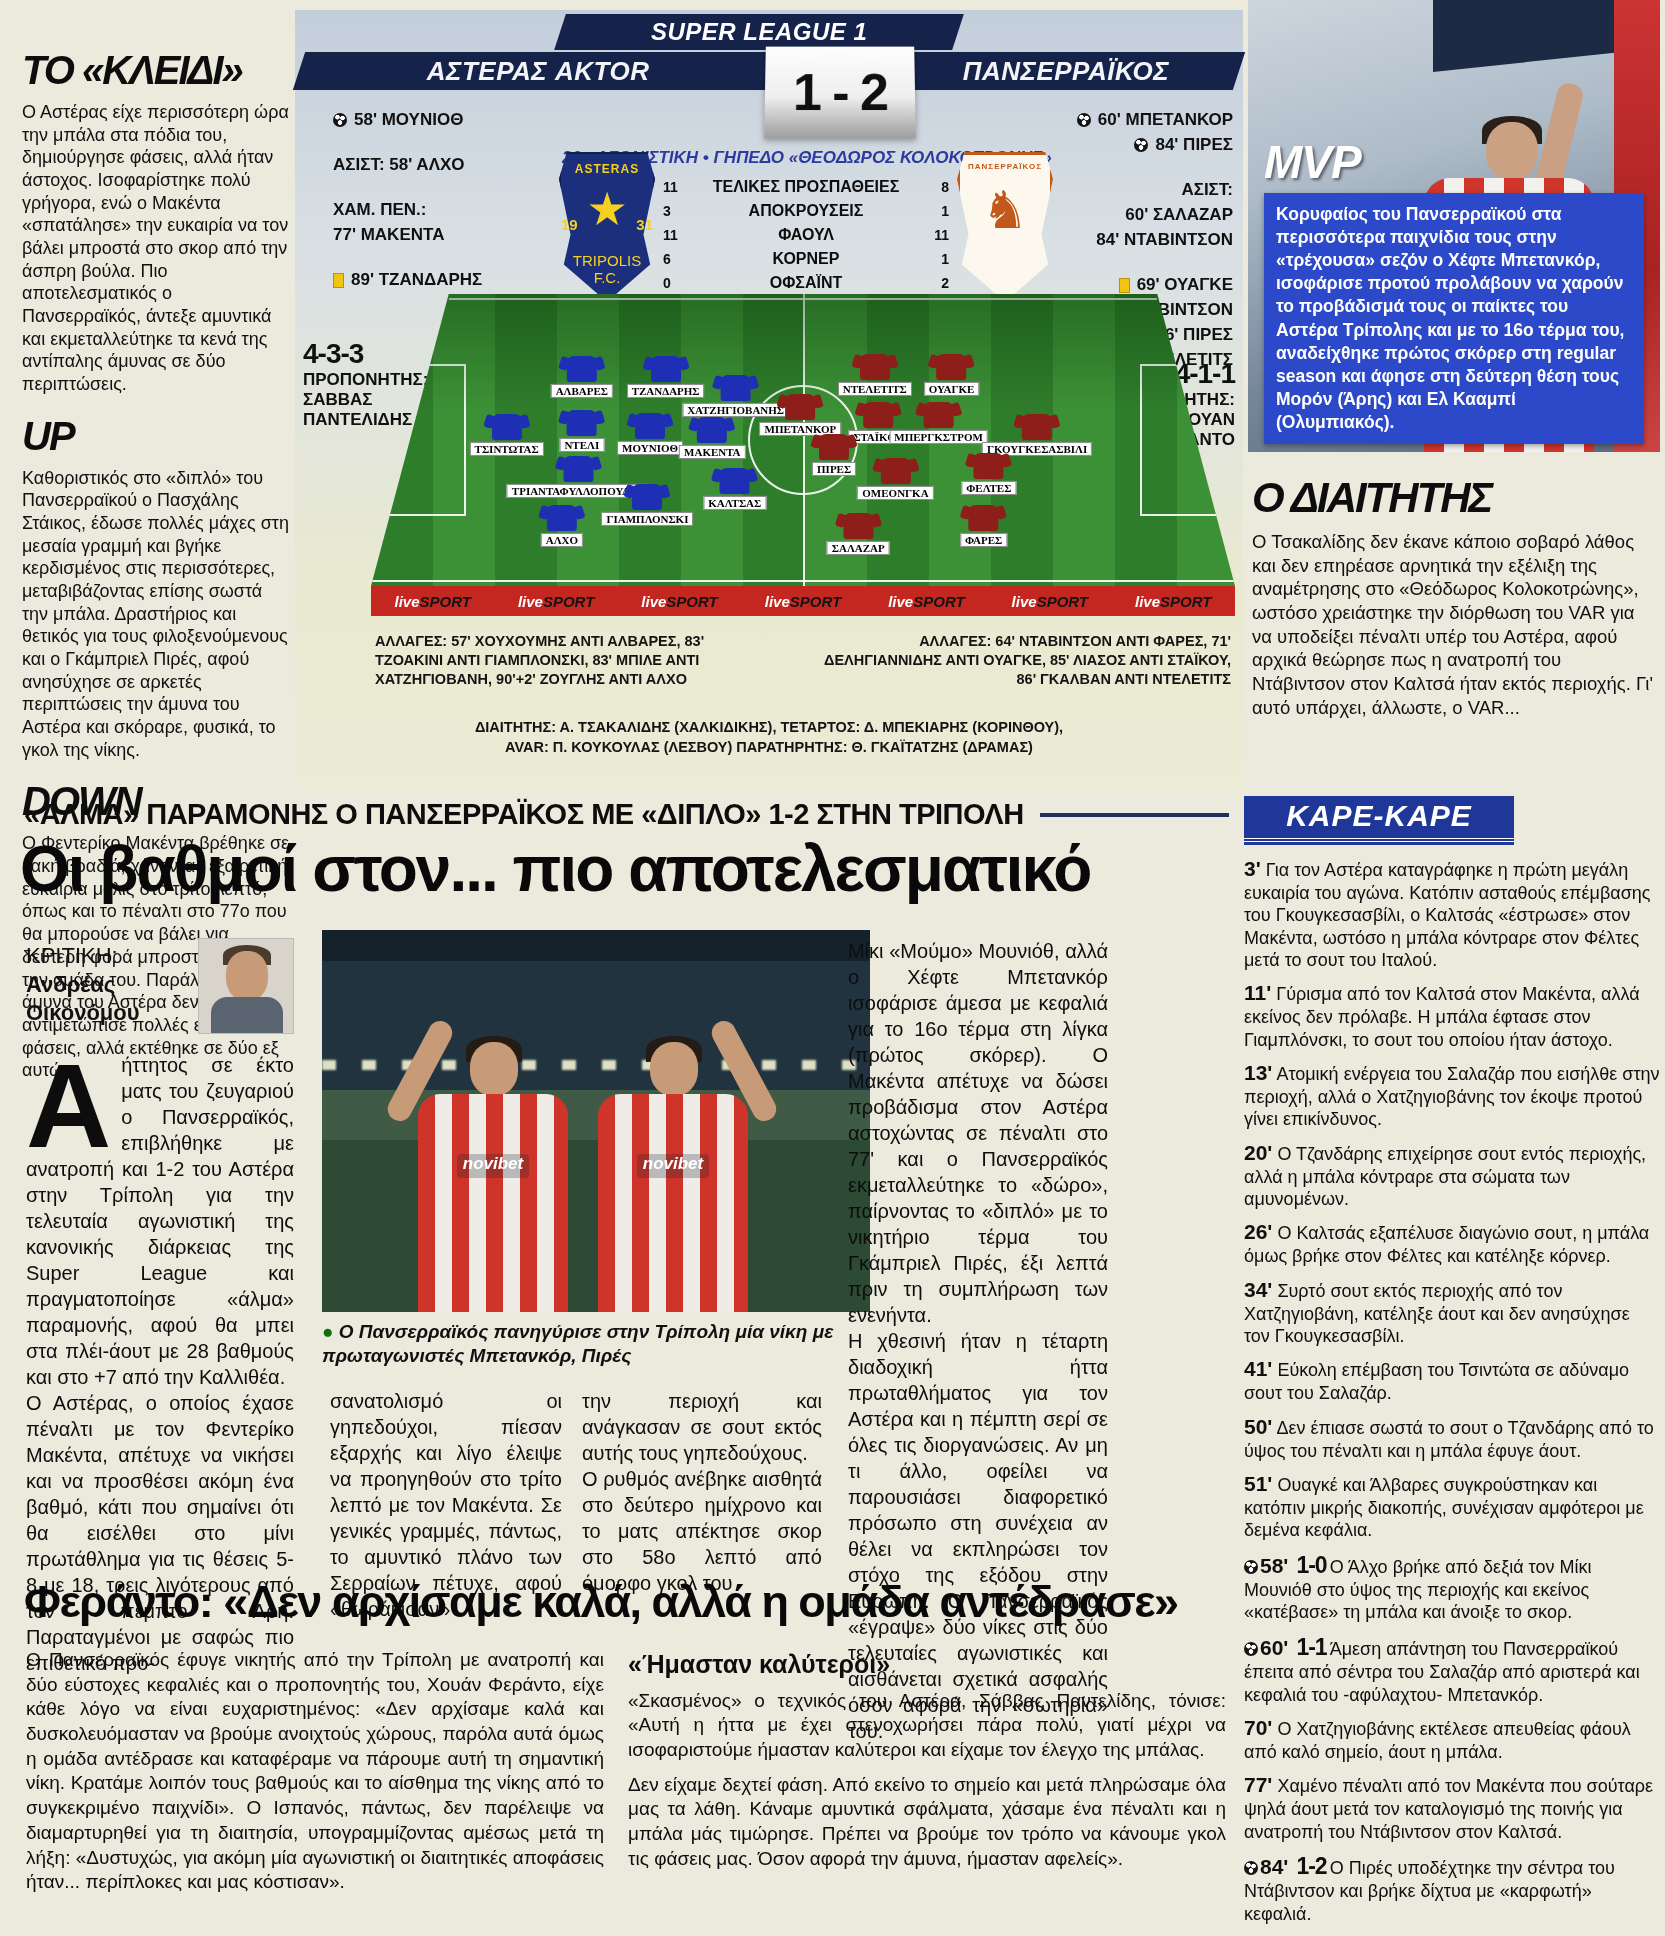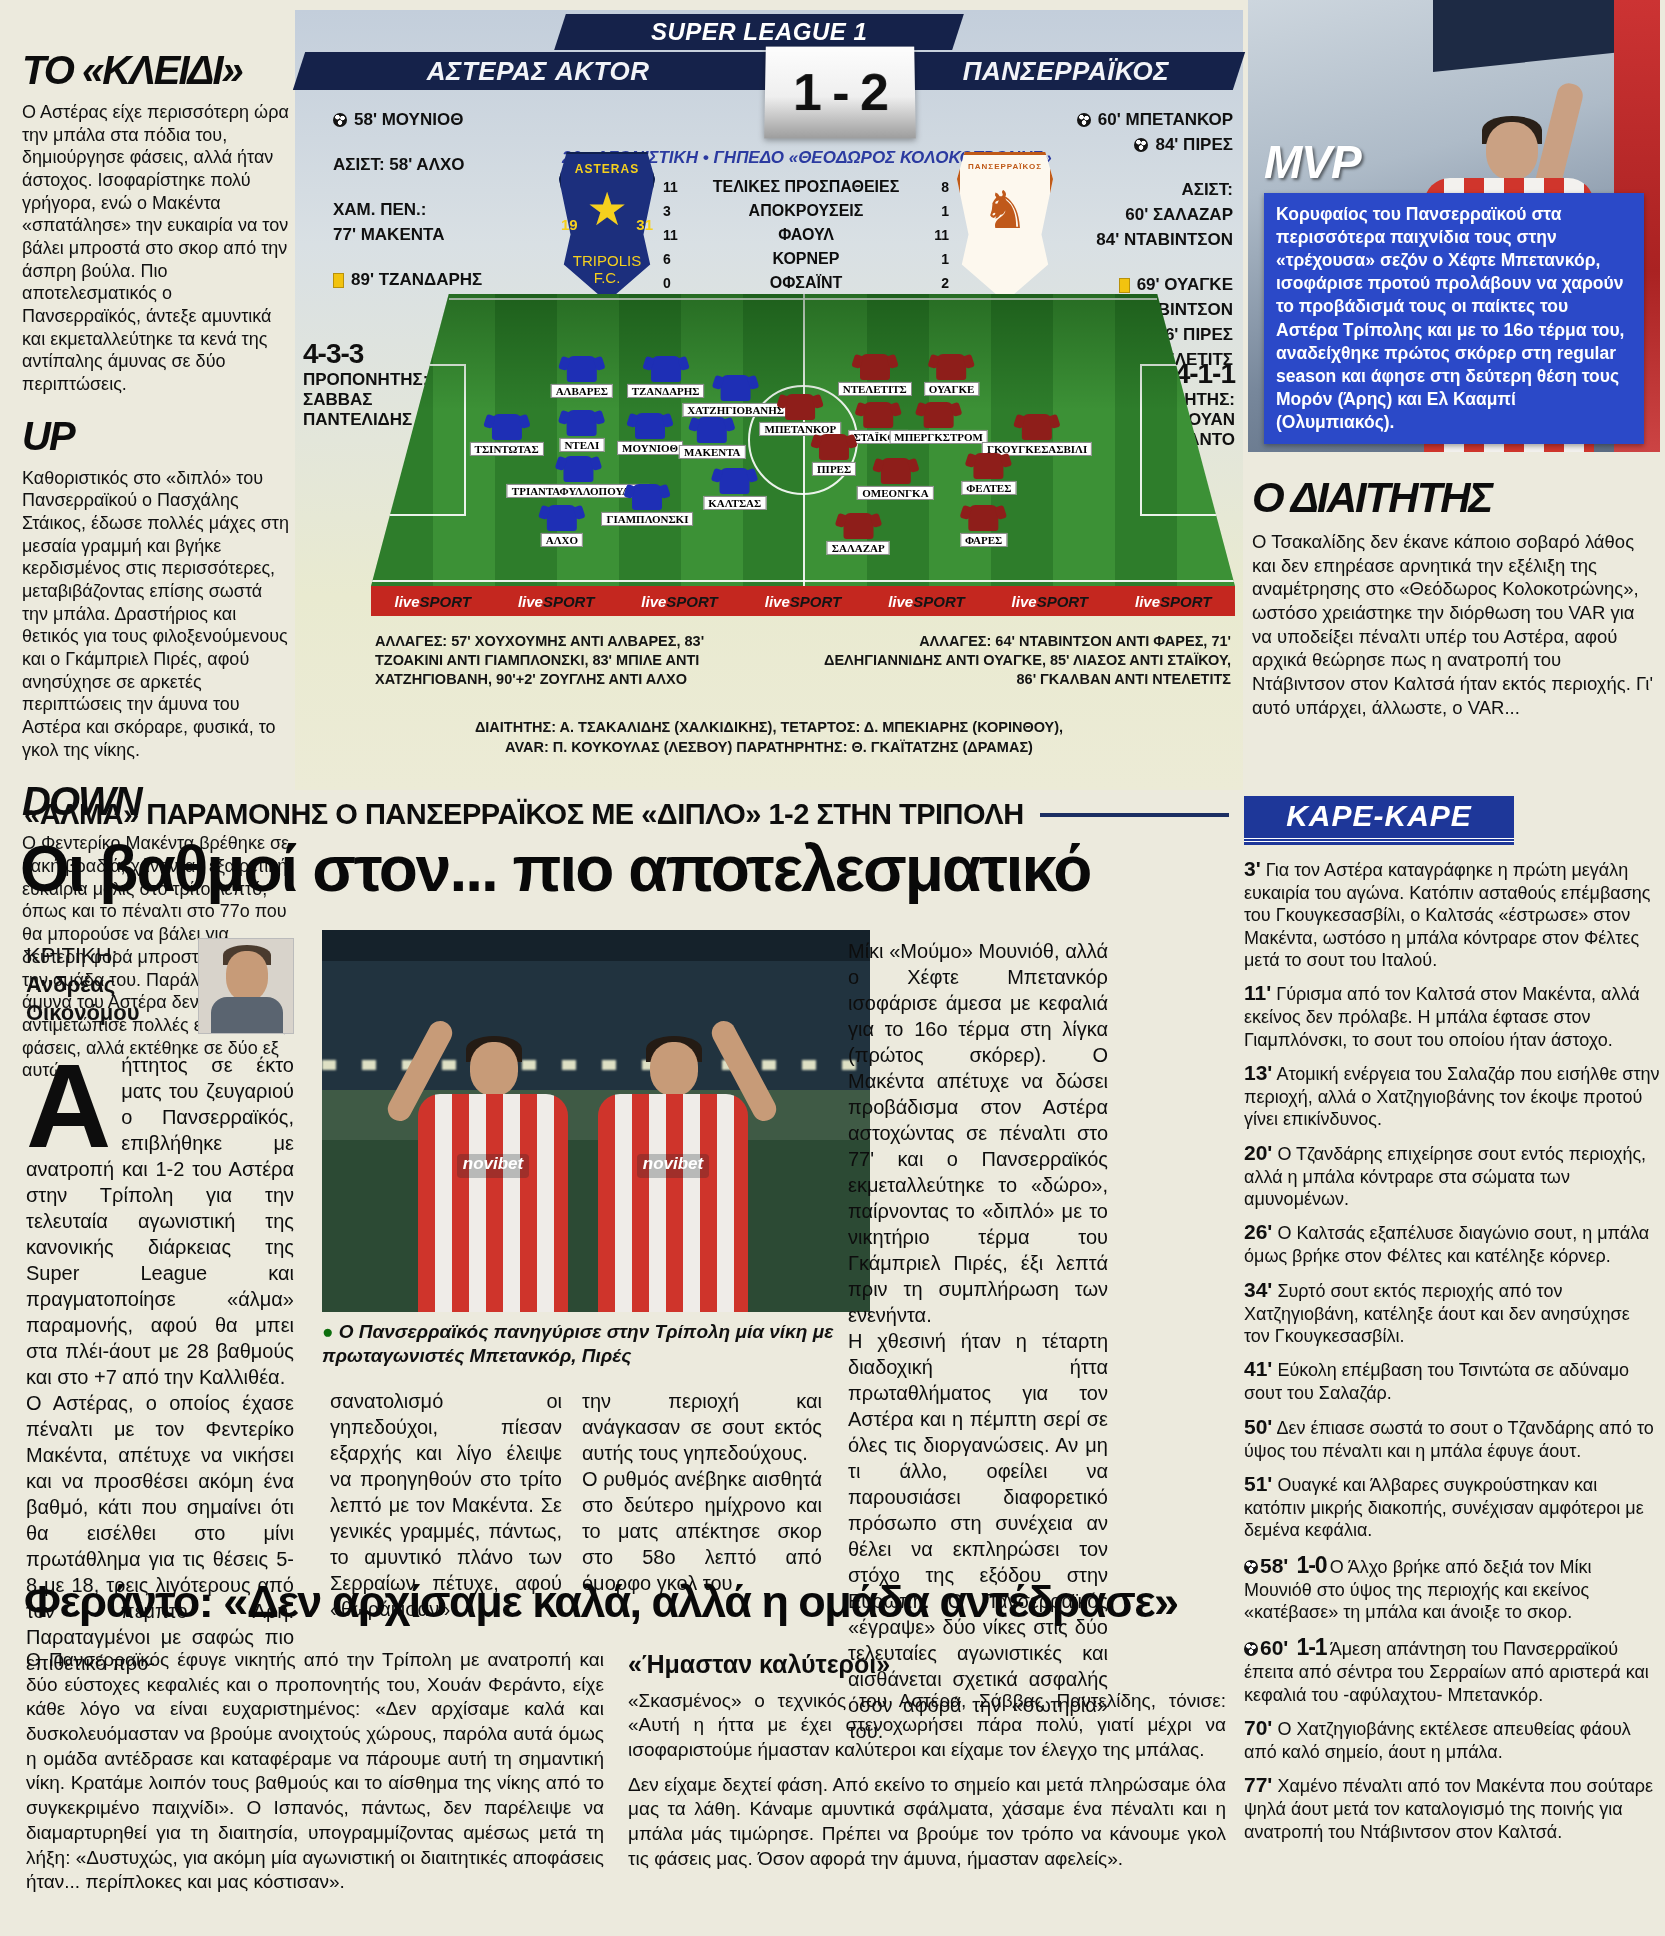--- a/index.html
+++ b/index.html
@@ -634,31 +634,34 @@
 
         <div class="kare-item">
           <span class="kt">51'</span> <span>Ουαγκέ και Άλβαρες συγκρούστηκαν και κατόπιν μικρής διακοπής, συνέχισαν αμφότεροι με δεμένα κεφάλια.</span>
         </div>
 
         <div class="kare-item">
           <span class="ball-ico"></span><span class="kt">58'</span> <span class="ks">1-0</span><span>Ο Άλχο βρήκε από δεξιά τον Μίκι Μουνιόθ στο ύψος της περιοχής και εκείνος «κατέβασε» τη μπάλα και άνοιξε το σκορ.</span>
         </div>
 
         <div class="kare-item">
-          <span class="ball-ico"></span><span class="kt">60'</span> <span class="ks">1-1</span><span>Άμεση απάντηση του Πανσερραϊκού έπειτα από σέντρα του Σερραίων από αριστερά και κεφαλιά του -αφύλαχτου- Μπετανκόρ.</span>
+          <span class="ball-ico"></span><span class="kt">60'</span> <span class="ks">1-1</span><span>Άμεση απάντηση του Πανσερραϊκού έπειτα από σέντρα του Σαλαζάρ από αριστερά και κεφαλιά του -αφύλαχτου- Μπετανκόρ.</span>
         </div>
 
         <div class="kare-item">
           <span class="kt">70'</span> <span>Ο Χατζηγιοβάνης εκτέλεσε απευθείας φάουλ από καλό σημείο, άουτ η μπάλα.</span>
         </div>
 
         <div class="kare-item">
           <span class="kt">77'</span> <span>Χαμένο πέναλτι από τον Μακέντα που σούταρε ψηλά άουτ μετά τον καταλογισμό της ποινής για ανατροπή του Ντάβιντσον στον Καλτσά.</span>
         </div>
 
+        <div class="kare-item">
+          <span class="ball-ico"></span><span class="kt">84'</span> <span class="ks">1-2</span><span>Ο Πιρές υποδέχτηκε την σέντρα του Ντάβιντσον και βρήκε δίχτυα με «καρφωτή» κεφαλιά.</span>
+        </div>
       </div>
   </div>
 
   <h2 class="ferr-head">Φεράντο: «Δεν αρχίσαμε καλά, αλλά η ομάδα αντέδρασε»</h2>
   <div class="ferr-col ferr-1">Ο Πανσερραϊκός έφυγε νικητής από την Τρίπολη με ανατροπή και δύο εύστοχες κεφαλιές και ο προπονητής του, Χουάν Φεράντο, είχε κάθε λόγο να είναι ευχαριστημένος: «Δεν αρχίσαμε καλά και δυσκολευόμασταν να βρούμε ανοιχτούς χώρους, παρόλα αυτά όμως η ομάδα αντέδρασε και καταφέραμε να πάρουμε αυτή τη σημαντική νίκη. Κρατάμε λοιπόν τους βαθμούς και το αίσθημα της νίκης από το συγκεκριμένο παιχνίδι». Ο Ισπανός, πάντως, δεν παρέλειψε να διαμαρτυρηθεί για τη διαιτησία, υπογραμμίζοντας αμέσως μετά τη λήξη: «Δυστυχώς, για ακόμη μία αγωνιστική οι διαιτητικές αποφάσεις ήταν... περίπλοκες και μας κόστισαν».</div>
   <div class="ferr-col ferr-2">
     <div class="ferr-sub">«Ήμασταν καλύτεροι»</div>
     <p>«Σκασμένος» ο τεχνικός του Αστέρα, Σάββας Παντελίδης, τόνισε: «Αυτή η ήττα με έχει στενοχωρήσει πάρα πολύ, γιατί μέχρι να ισοφαριστούμε ήμασταν καλύτεροι και είχαμε τον έλεγχο της μπάλας.</p>
     <p>Δεν είχαμε δεχτεί φάση. Από εκείνο το σημείο και μετά πληρώσαμε όλα μας τα λάθη. Κάναμε αμυντικά σφάλματα, χάσαμε ένα πέναλτι και η μπάλα μάς τιμώρησε. Πρέπει να βρούμε τον τρόπο να κάνουμε γκολ τις φάσεις μας. Όσον αφορά την άμυνα, ήμασταν αφελείς».</p>
   </div>

